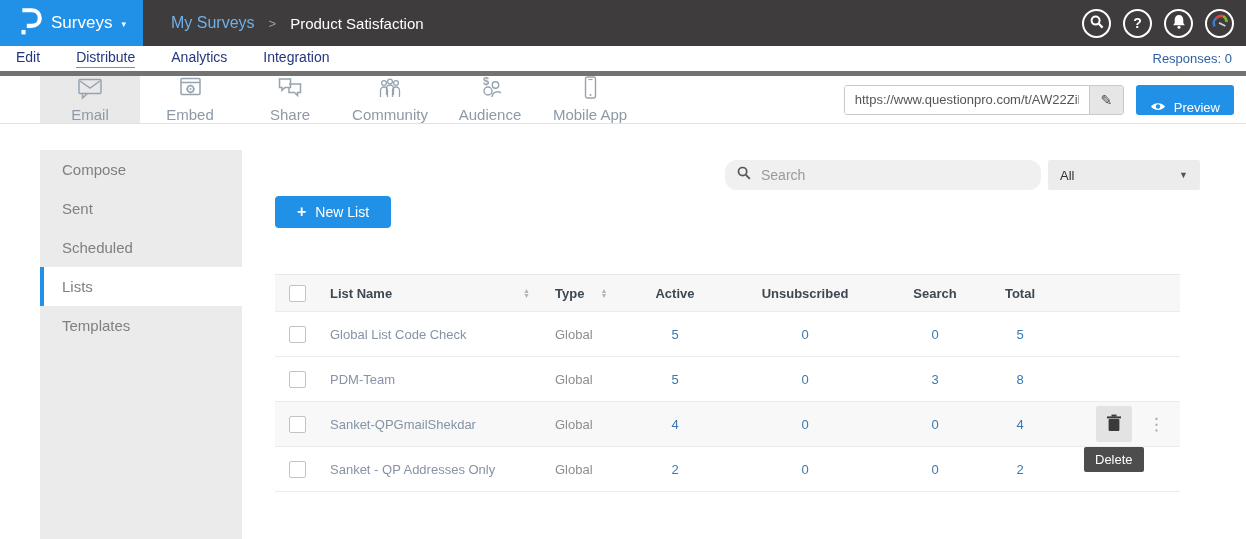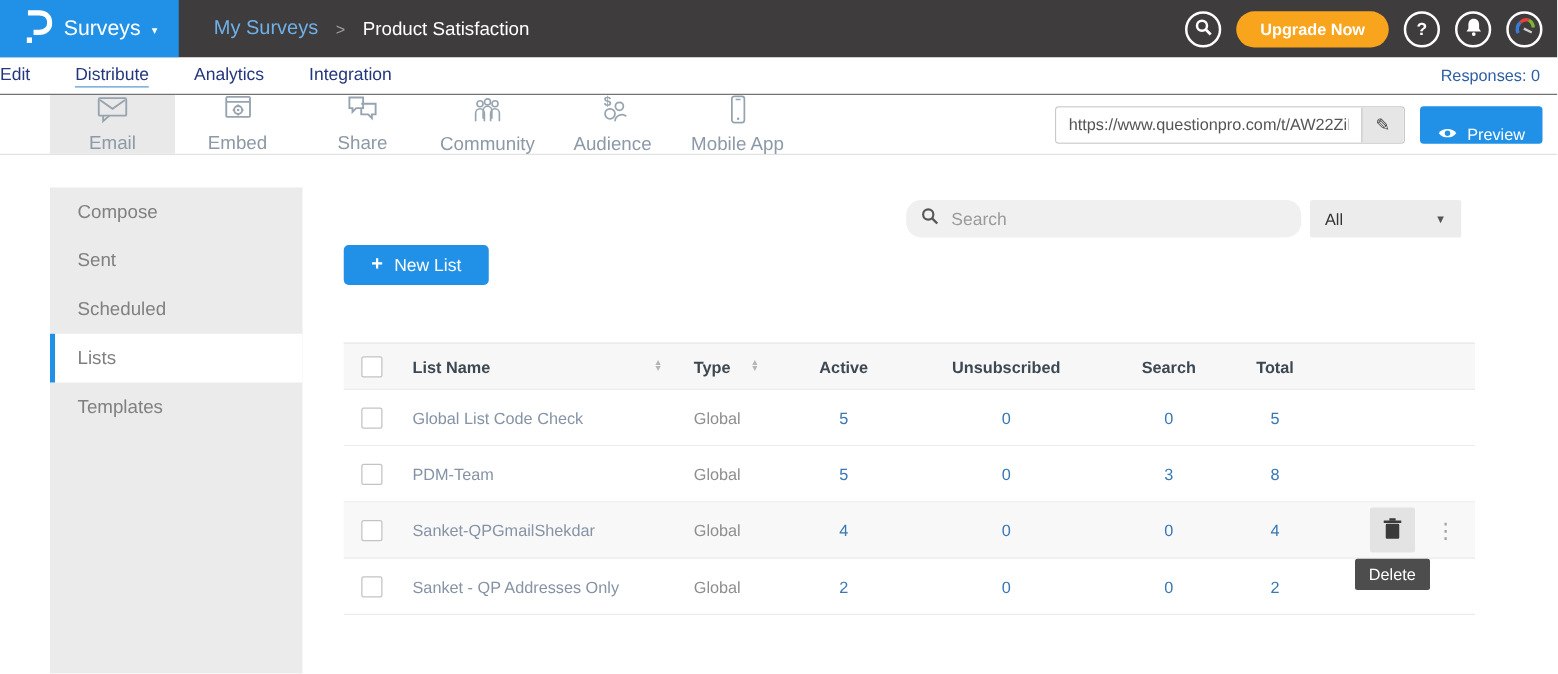--- a/index.html
+++ b/index.html
@@ -13,21 +13,21 @@
   .logo-block .caret { color:#fff; font-size:9px; margin-top:2px; }
   .breadcrumb { display:flex; align-items:center; gap:14px; margin-left:28px; }
   .bc-parent { color:#6fb0e8; font-size:16px; cursor:pointer; }
   .bc-sep { color:#9e9e9e; font-size:13px; }
   .bc-current { color:#fff; font-size:15px; }
   .top-right { margin-left:auto; display:flex; align-items:center; gap:12px; padding-right:12px; }
   .circle-btn { width:29px; height:29px; border:2px solid #fff; border-radius:50%; background:transparent; display:flex; align-items:center; justify-content:center; color:#fff; font-weight:bold; font-size:14px; cursor:pointer; }
   .upgrade-btn { height:29px; border:none; border-radius:15px; background:#f9a41d; color:#fff; font-weight:bold; font-size:13px; padding:0 19px; cursor:pointer; font-family:"Liberation Sans",sans-serif; }
 
   
-  .nav { position:absolute; top:46px; left:0; width:100%; height:30px; background:#fff; border-bottom:1px solid #737373; display:flex; align-items:center; gap:36px; }
+  .nav { position:absolute; top:46px; left:0; width:100%; height:30px; background:#fff; border-bottom:5px solid #737373; display:flex; align-items:center; padding-left:16px; gap:36px; }
   .tab { font-size:14px; color:#24367e; cursor:pointer; padding-bottom:2px; border-bottom:1px solid transparent; }
   .tab.active { border-bottom-color:#5b9bd5; }
   .responses { margin-left:auto; padding-right:14px; color:#2e5fa3; font-size:13px; }
 
   
   .toolbar { position:absolute; top:76px; left:0; width:100%; height:48px; background:#fff; border-bottom:1px solid #e2e2e2; display:flex; align-items:stretch; padding-left:40px; }
   .channel { width:100px; display:flex; flex-direction:column; align-items:center; justify-content:center; gap:2px; cursor:pointer; }
   .channel.active { background:#e9e9e9; }
   .channel .lbl { font-size:15px; color:#8d99a6; }
   .toolbar-right { margin-left:auto; display:flex; align-items:center; gap:12px; padding-right:12px; }
@@ -38,21 +38,21 @@
 
   
   .content { position:absolute; top:124px; left:0; right:0; bottom:0; background:#fff; }
   .sidebar { position:absolute; left:40px; top:26px; width:202px; bottom:0; background:#ebebeb; }
   .side-item { height:39px; display:flex; align-items:center; padding-left:18px; font-size:15px; color:#808080; border-left:4px solid transparent; cursor:pointer; }
   .side-item.active { background:#fff; border-left-color:#2191e8; }
 
   .search-box { position:absolute; left:725px; top:36px; width:316px; height:30px; background:#f0f0f0; border-radius:12px; display:flex; align-items:center; padding:0 12px; gap:10px; }
   .search-input { flex:1; background:transparent; border:none; outline:none; font-size:14px; color:#444; font-family:"Liberation Sans",sans-serif; }
   .search-input::placeholder { color:#9a9a9a; }
-  .filter { position:absolute; left:1048px; top:36px; width:121px; height:30px; background:#ececec; border-radius:2px; display:flex; align-items:center; padding:0 12px; font-size:13px; color:#333; cursor:pointer; }
+  .filter { position:absolute; left:1048px; top:36px; width:152px; height:30px; background:#ececec; border-radius:2px; display:flex; align-items:center; padding:0 12px; font-size:13px; color:#333; cursor:pointer; }
   .filter .caret { margin-left:auto; font-size:9px; color:#555; }
 
   .new-list-btn { position:absolute; left:275px; top:72px; height:32px; background:#2191e8; border:none; border-radius:4px; color:#fff; font-size:14px; padding:0 22px; display:flex; align-items:center; gap:9px; cursor:pointer; font-family:"Liberation Sans",sans-serif; }
   .new-list-btn .plus { font-size:16px; font-weight:bold; }
 
   
   .table { position:absolute; left:275px; top:150px; width:905px; }
   .trow { position:relative; display:grid; grid-template-columns:40px 225px 90px 90px 170px 90px 80px 1fr; align-items:center; height:45px; border-bottom:1px solid #ebebeb; background:#fff; }
   .thead { height:38px; background:#f7f7f7; border-top:1px solid #e8e8e8; font-weight:bold; font-size:13px; color:#3d4852; }
   .cb { width:17px; height:17px; border:1px solid #c3c3c3; border-radius:2px; background:#fff; margin-left:14px; cursor:pointer; }
@@ -95,21 +95,20 @@
     </div>
     <div class="top-right">
       <button class="circle-btn">
         <span>
           <svg width="14" height="14" viewBox="0 0 14 14">
               <circle cx="5.6" cy="5.6" r="4" fill="none" stroke="#fff" stroke-width="2"></circle>
               <line x1="8.8" y1="8.8" x2="12.6" y2="12.6" stroke="#fff" stroke-width="2.2"></line>
             </svg>
         </span>
       </button>
-      <button class="upgrade-btn">Upgrade Now</button>
       <button class="circle-btn">
           <span>?</span>
         </button>
       <button class="circle-btn">
         <span>
           <svg width="14" height="15" viewBox="0 0 14 15">
               <path d="M7 1 C4.2 1 2.7 3 2.7 6 V9 L1.2 11.2 H12.8 L11.3 9 V6 C11.3 3 9.8 1 7 1 Z" fill="#fff"></path>
               <circle cx="7" cy="13.2" r="1.5" fill="#fff"></circle>
             </svg>
         </span>

